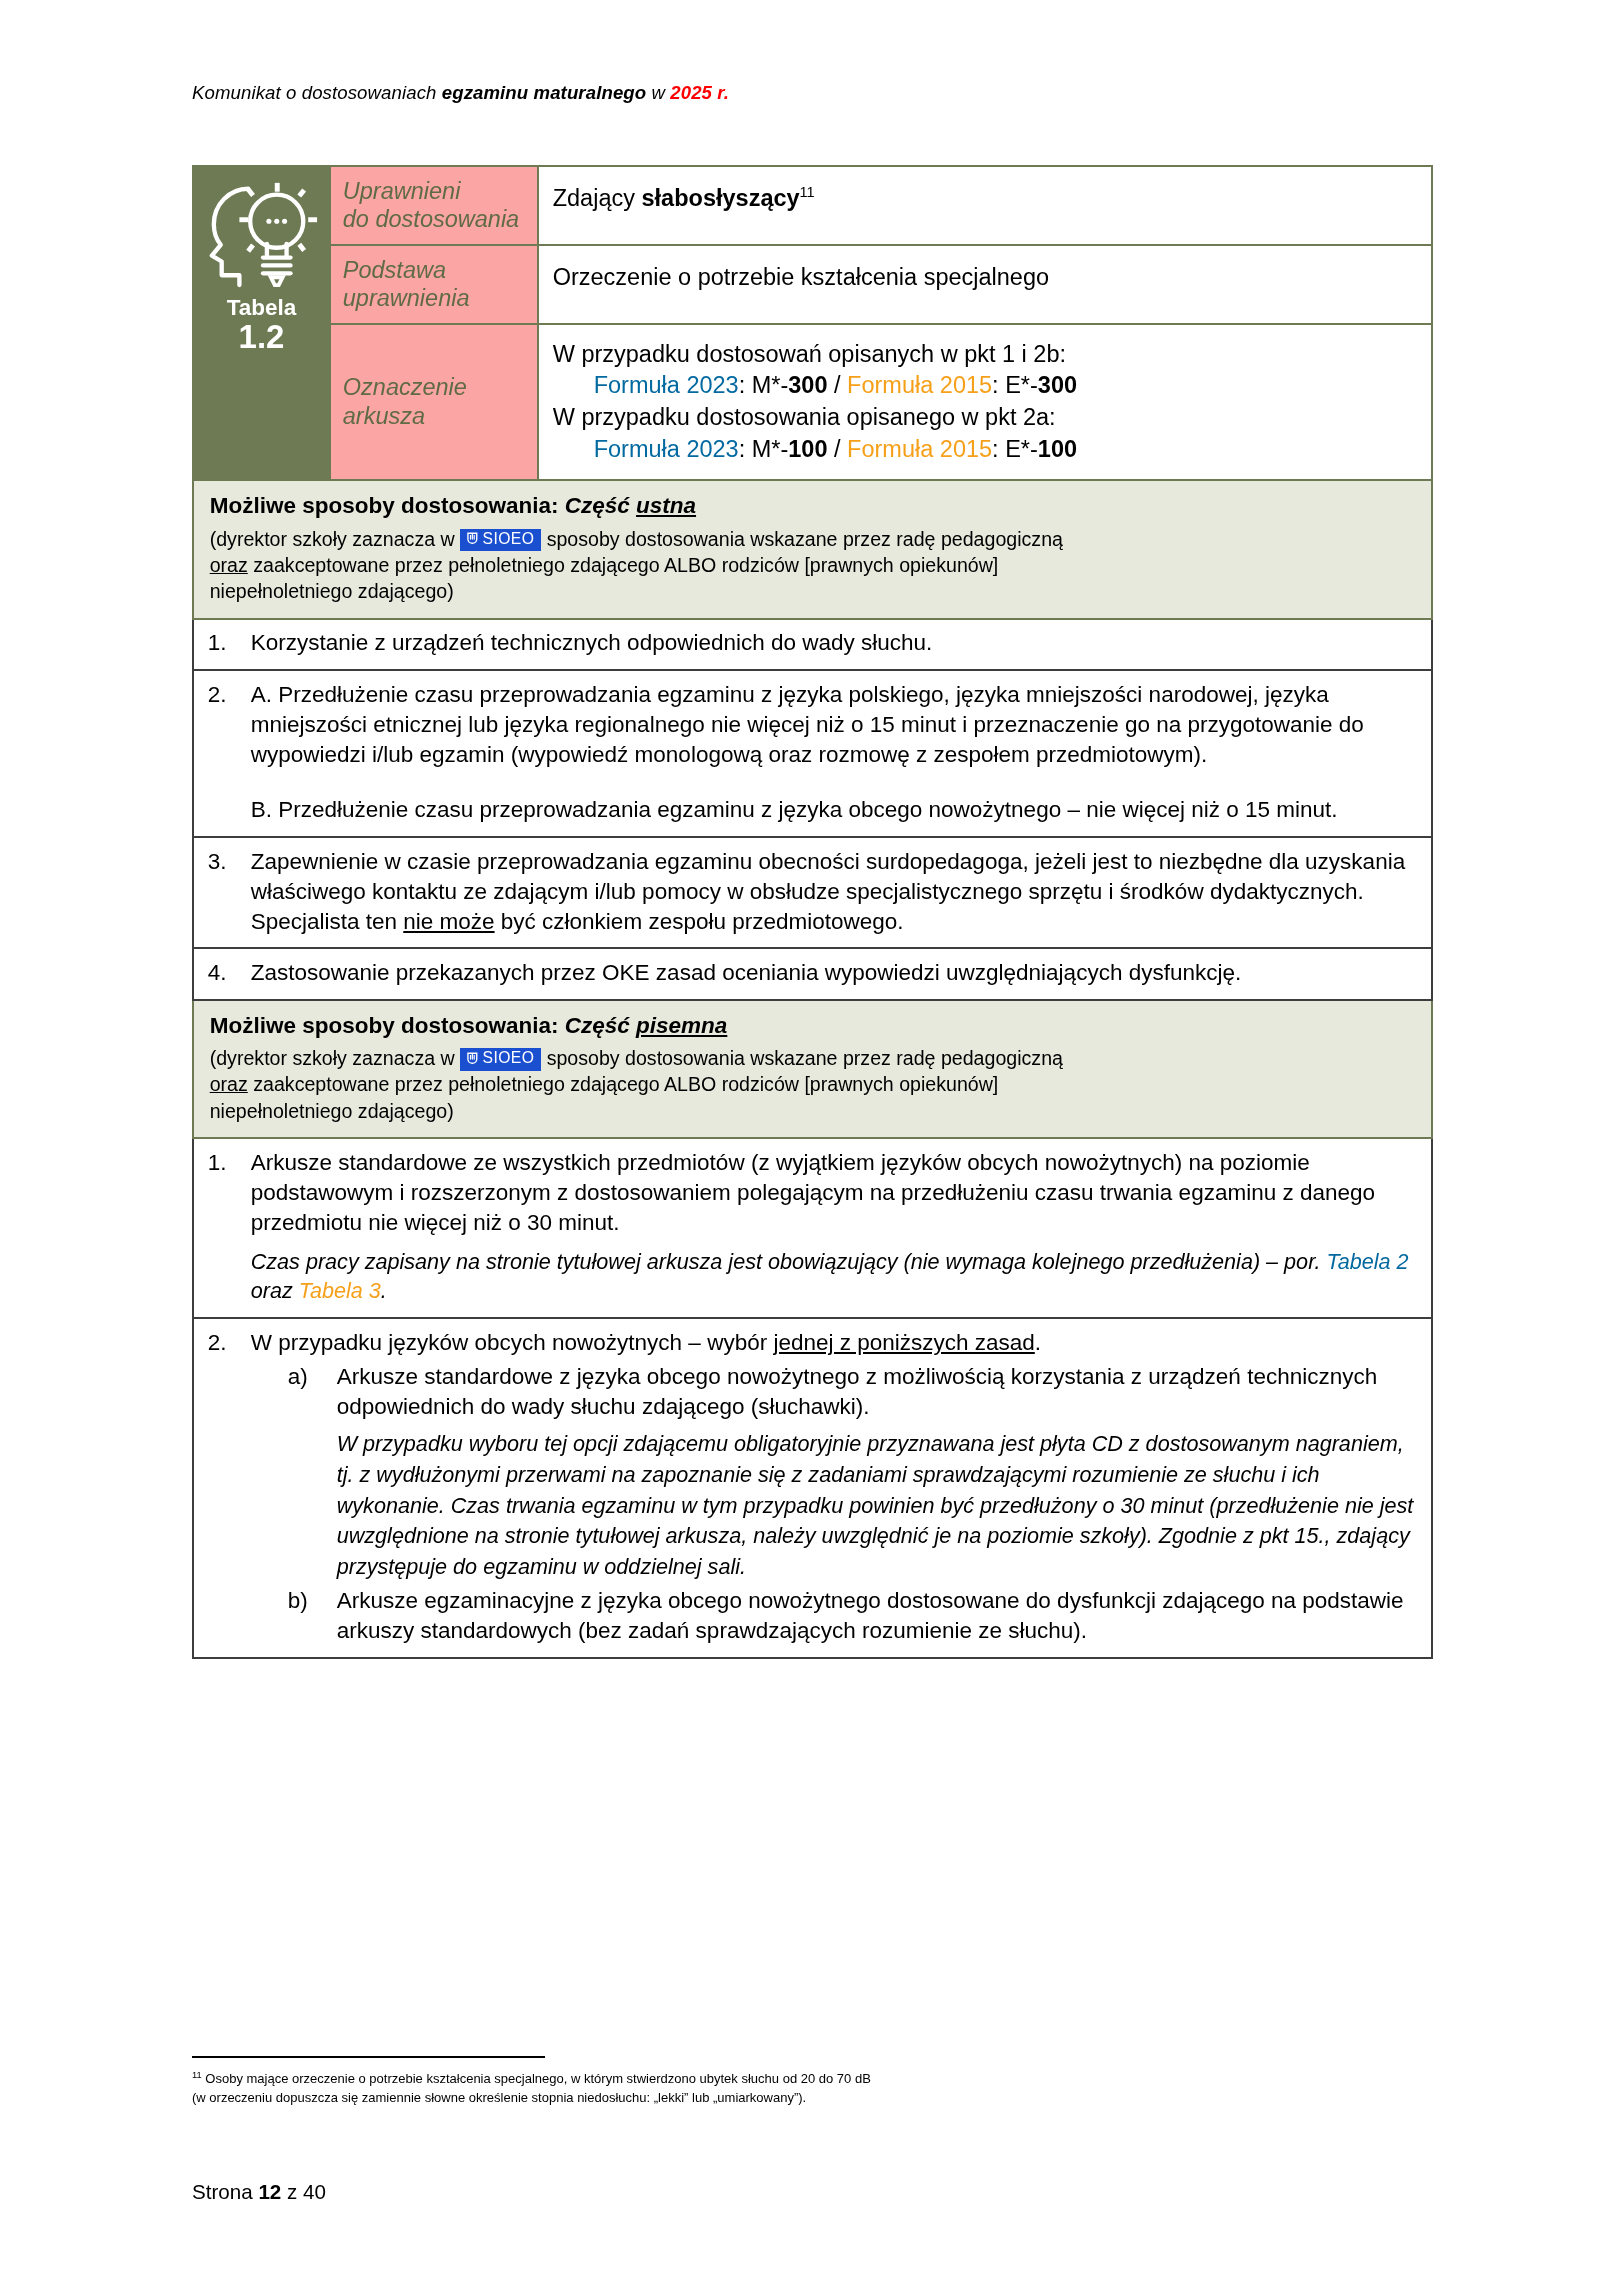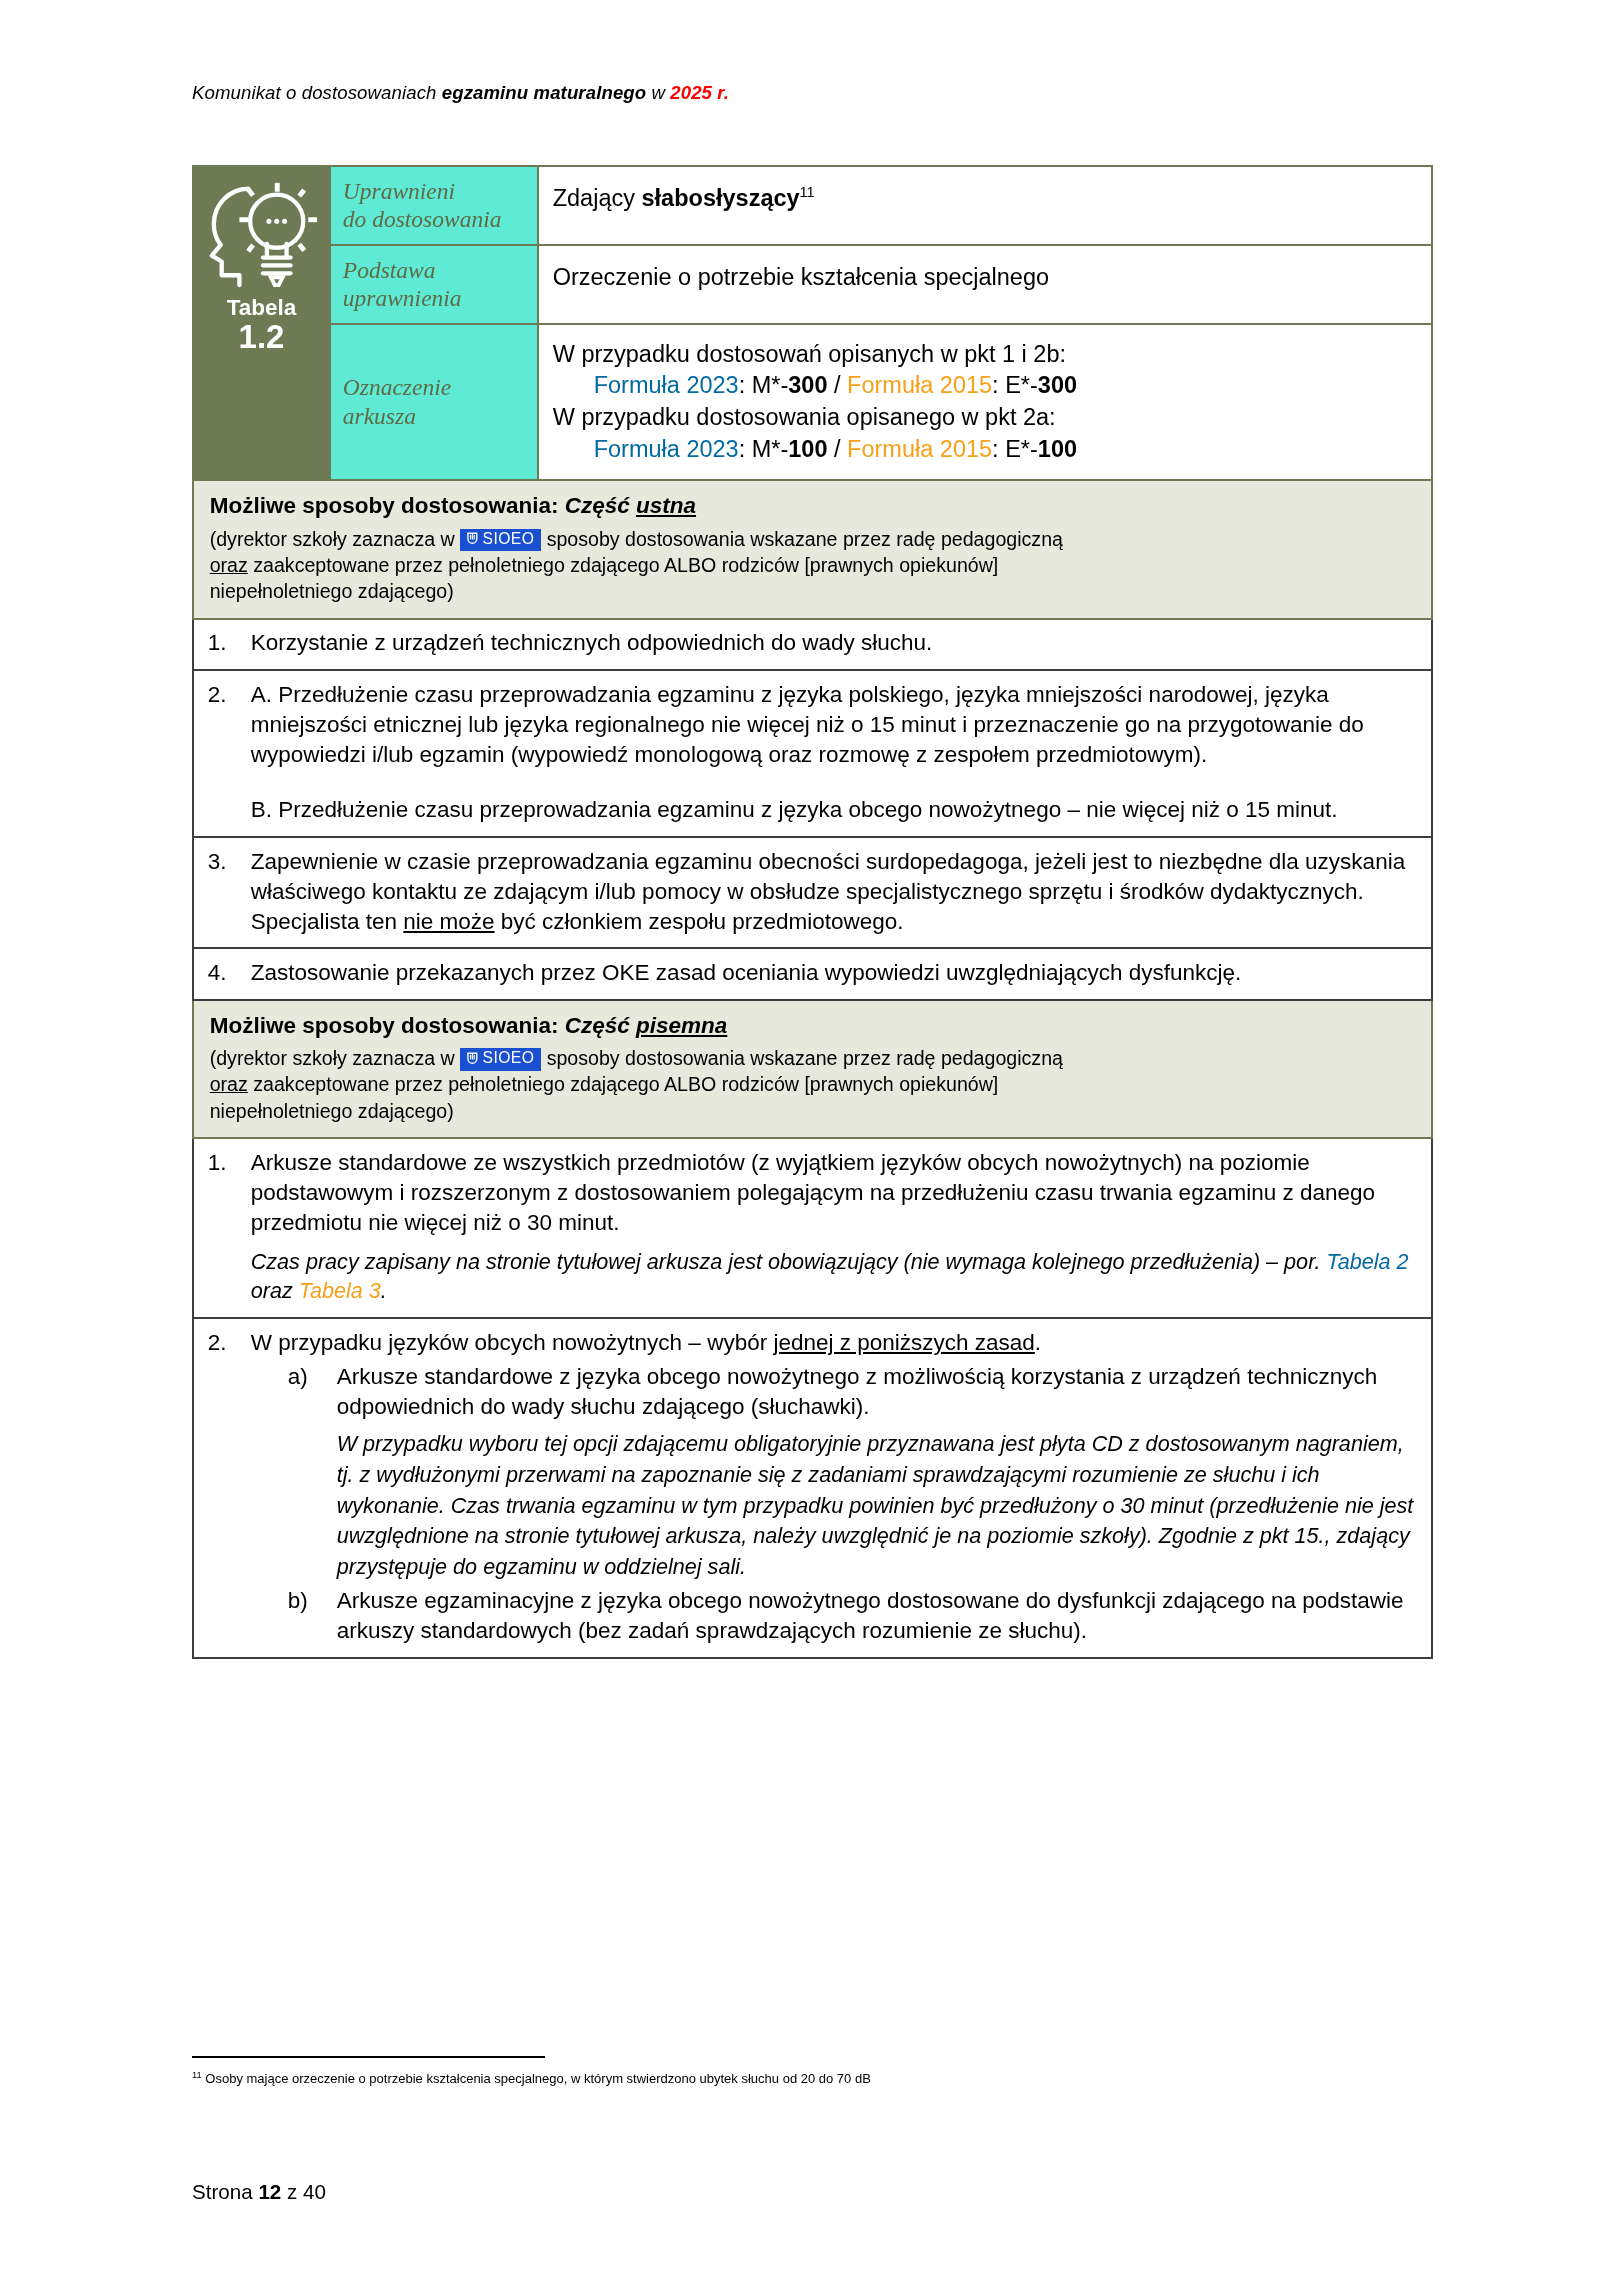--- a/index.html
+++ b/index.html
@@ -78,27 +78,26 @@
   .side-num {
     color: #ffffff;
     font-size: 33px;
     font-weight: bold;
     line-height: 1.05;
   }
 
   
   .lbl-cell {
     width: 208px;
-    background: #5eead4;
+    background: #fca5a5;
     border-left: 2px solid #6e7a54 !important;
     border-right: 2px solid #6e7a54 !important;
     border-top: 2px solid #6e7a54 !important;
     border-bottom: 2px solid #6e7a54 !important;
     padding: 9.8px 0 9.8px 11.8px !important;
-    font-family: Liberation Serif, serif;
   }
   .lbl-cell.mid { vertical-align: middle; }
   .lbl-txt {
     color: #5f6b45;
     font-style: italic;
     font-size: 23.5px;
     line-height: 1.22;
   }
 
   
@@ -421,20 +420,21 @@
             </span>
           </div>
         </td>
       </tr>
     </tbody>
   </table>
 
   <div class="fn-rule"></div>
   <div class="fn-text">
     <sup>11</sup><span> Osoby mające orzeczenie o potrzebie kształcenia specjalnego, w którym stwierdzono ubytek słuchu od 20 do 70 dB</span><br>
+    <span>(w orzeczeniu dopuszcza się zamiennie słowne określenie stopnia niedosłuchu: „lekki” lub „umiarkowany”).</span>
   </div>
 
   <div class="footer">
     <span>Strona </span><b>12</b><span> z 40</span>
   </div>
 
 </div>
 
 
 </body></html>

